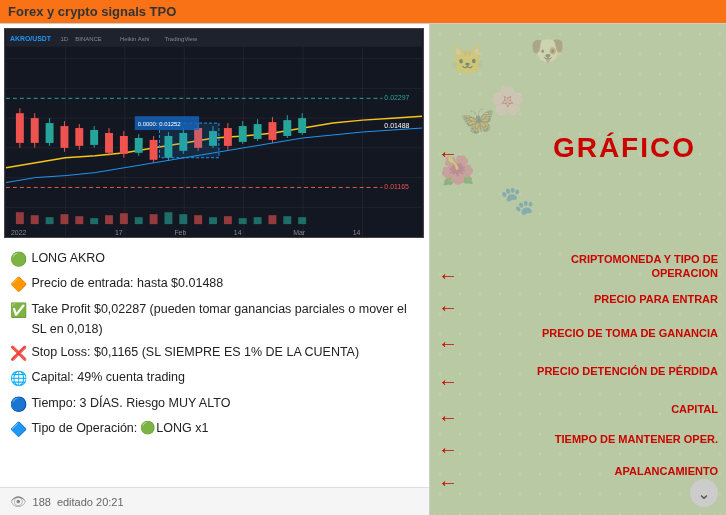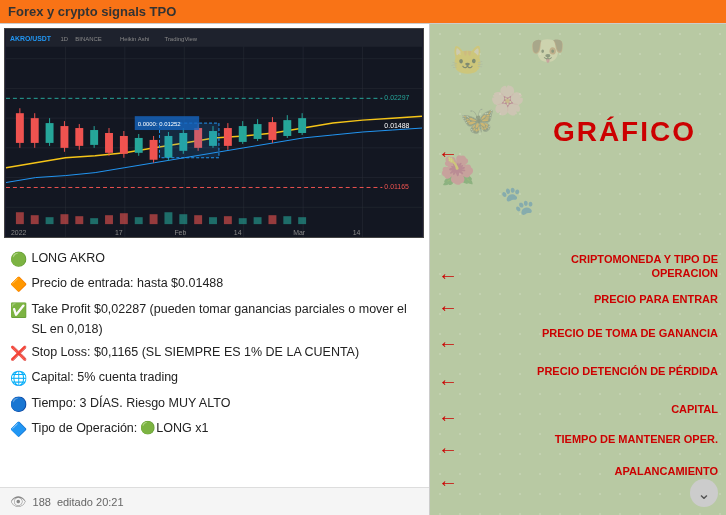--- a/index.html
+++ b/index.html
@@ -153,21 +153,21 @@
     
     .doodle {
       position: absolute;
       opacity: 0.3;
       font-size: 28px;
     }
 
     
     #grafico-label {
       position: absolute;
-      top: 92px;
+      top: 108px;
       right: 30px;
       color: #cc0000;
       font-size: 28px;
       font-weight: bold;
       letter-spacing: 2px;
     }
   </style>
 </head>
 <body>
 
@@ -322,21 +322,21 @@
         <div class="signal-line">
           <span class="signal-icon">✅</span>
           <span class="signal-text">Take Profit $0,02287 (pueden tomar ganancias parciales o mover el SL en 0,018)</span>
         </div>
         <div class="signal-line">
           <span class="signal-icon">❌</span>
           <span class="signal-text">Stop Loss: $0,1165 (SL SIEMPRE ES 1% DE LA CUENTA)</span>
         </div>
         <div class="signal-line">
           <span class="signal-icon">🌐</span>
-          <span class="signal-text">Capital: 5% cuenta trading</span>
+          <span class="signal-text">Capital: 49% cuenta trading</span>
         </div>
         <div class="signal-line">
           <span class="signal-icon">🔵</span>
           <span class="signal-text">Tiempo: 3 DÍAS. Riesgo MUY ALTO</span>
         </div>
         <div class="signal-line">
           <span class="signal-icon">🔷</span>
           <span class="signal-text">Tipo de Operación: 🟢LONG x1</span>
         </div>
       </div>

